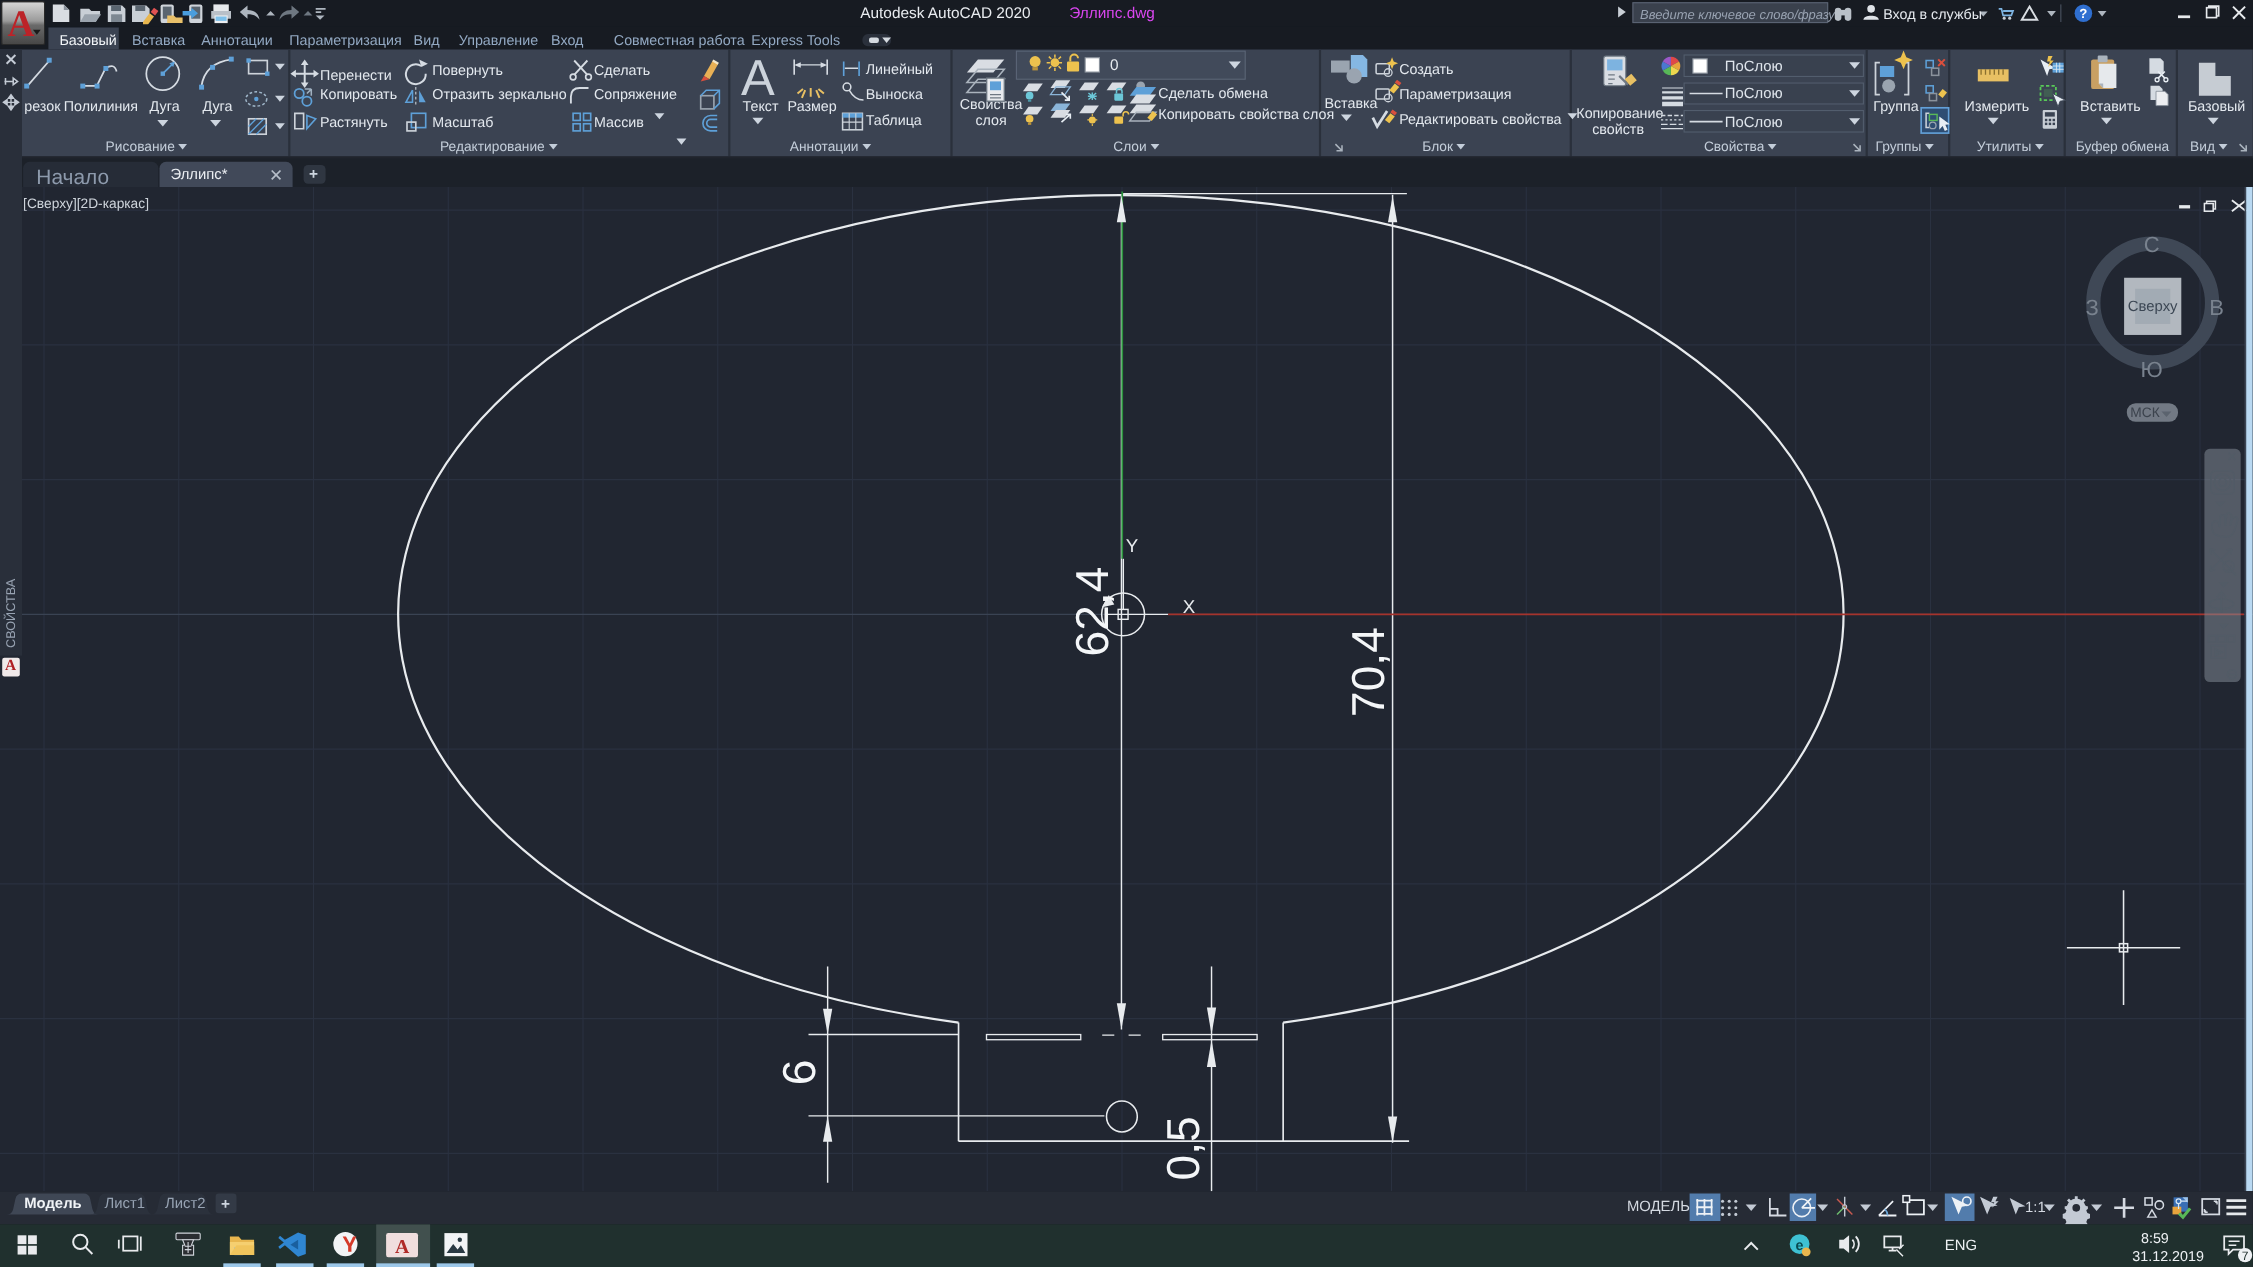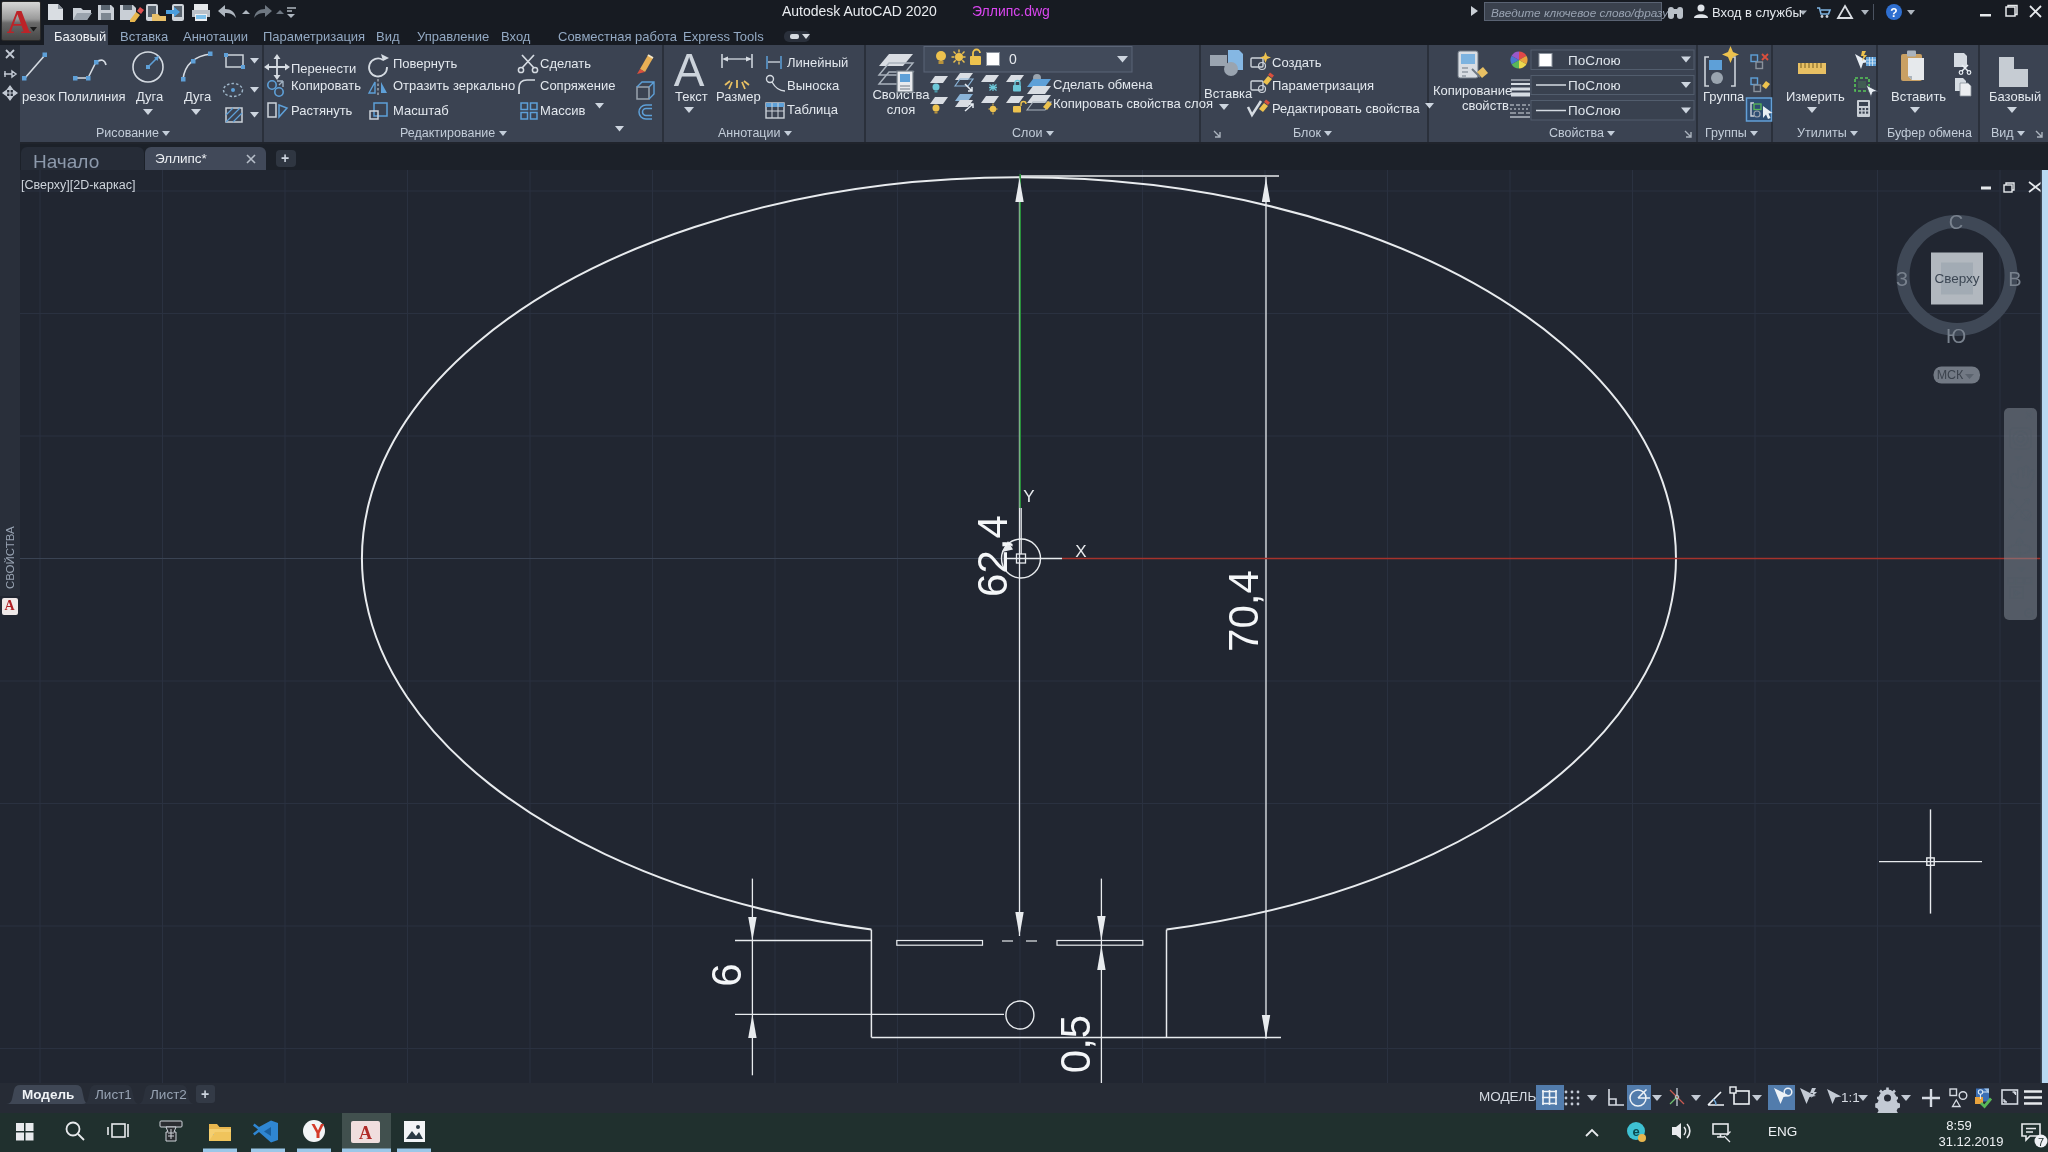--- a/index.html
+++ b/index.html
@@ -152,21 +152,21 @@
 <div class="rlabel" style="left:718px;top:81px">Аннотации <span class="dd"></span></div>
 <div class="ritem" style="left:871px;top:42px;width:60px;text-align:center">Свойства<br>слоя</div>
 <div class="ritem" style="left:1053px;top:32px">Сделать обмена</div>
 <div class="ritem" style="left:1053px;top:51px">Копировать свойства слоя</div>
 <div class="rlabel" style="left:1012px;top:81px">Слои <span class="dd"></span></div>
 <div class="ritem" style="left:1204px;top:41px">Вставка</div>
 <div class="ritem" style="left:1272px;top:10px">Создать</div>
 <div class="ritem" style="left:1272px;top:33px">Параметризация</div>
 <div class="ritem" style="left:1272px;top:56px">Редактировать свойства</div>
 <div class="rlabel" style="left:1293px;top:81px">Блок <span class="dd"></span></div>
-<div class="ritem" style="left:1433px;top:38px;width:76px;text-align:right">Копирование<br>свойств</div>
+<div class="ritem" style="left:1433px;top:50px;width:76px;text-align:center">Копирование<br>свойств</div>
 <div class="rlabel" style="left:1549px;top:81px">Свойства <span class="dd"></span></div>
 <div class="ritem" style="left:1703px;top:44px">Группа</div>
 <div class="rlabel" style="left:1705px;top:81px">Группы <span class="dd"></span></div>
 <div class="ritem" style="left:1786px;top:44px">Измерить</div>
 <div class="rlabel" style="left:1797px;top:81px">Утилиты <span class="dd"></span></div>
 <div class="ritem" style="left:1891px;top:44px">Вставить</div>
 <div class="rlabel" style="left:1887px;top:81px">Буфер обмена</div>
 <div class="ritem" style="left:1989px;top:44px">Базовый</div>
 <div class="rlabel" style="left:1991px;top:81px">Вид <span class="dd"></span></div>
 <svg class="abs" style="left:0;top:0" width="2048" height="99" viewBox="0 0 2048 99">

